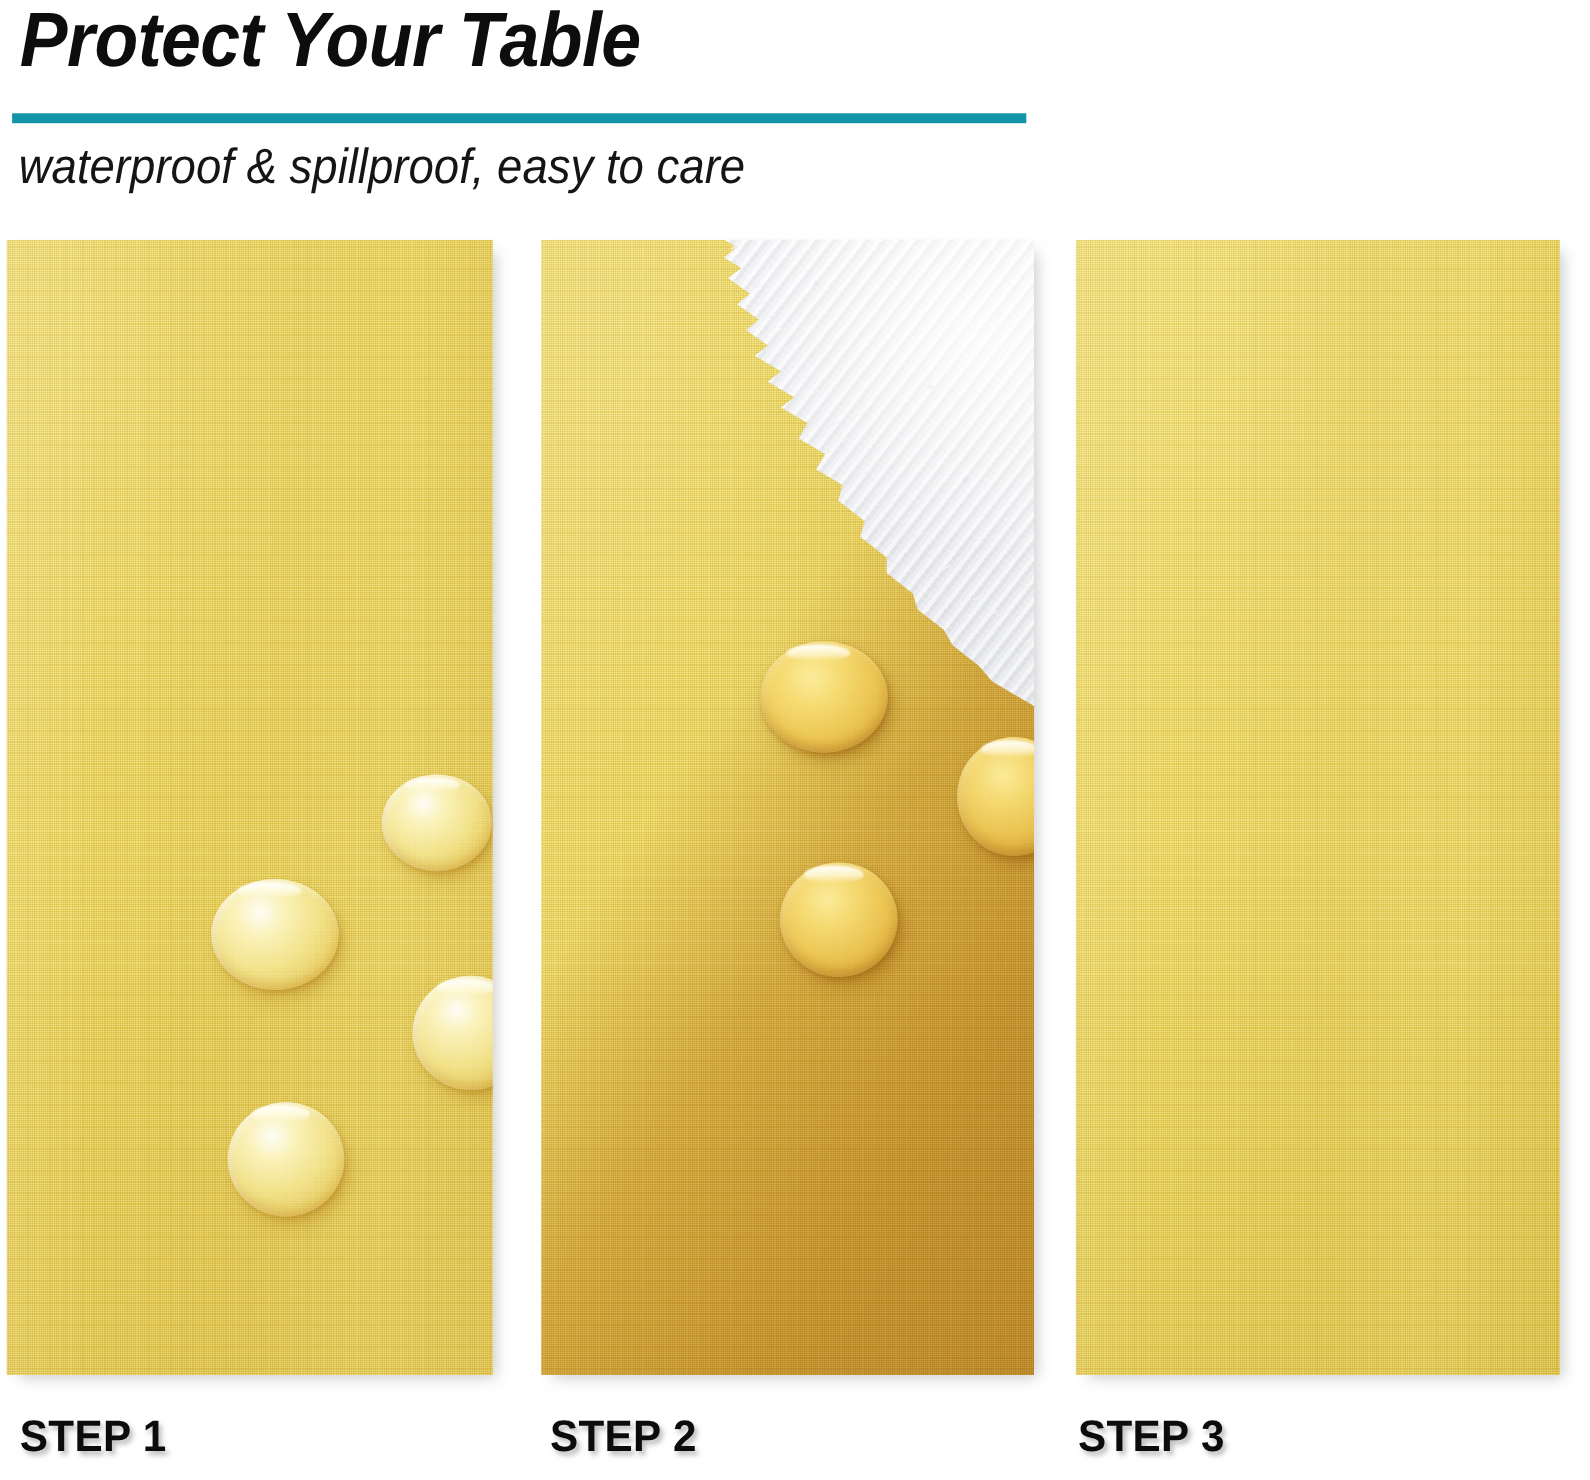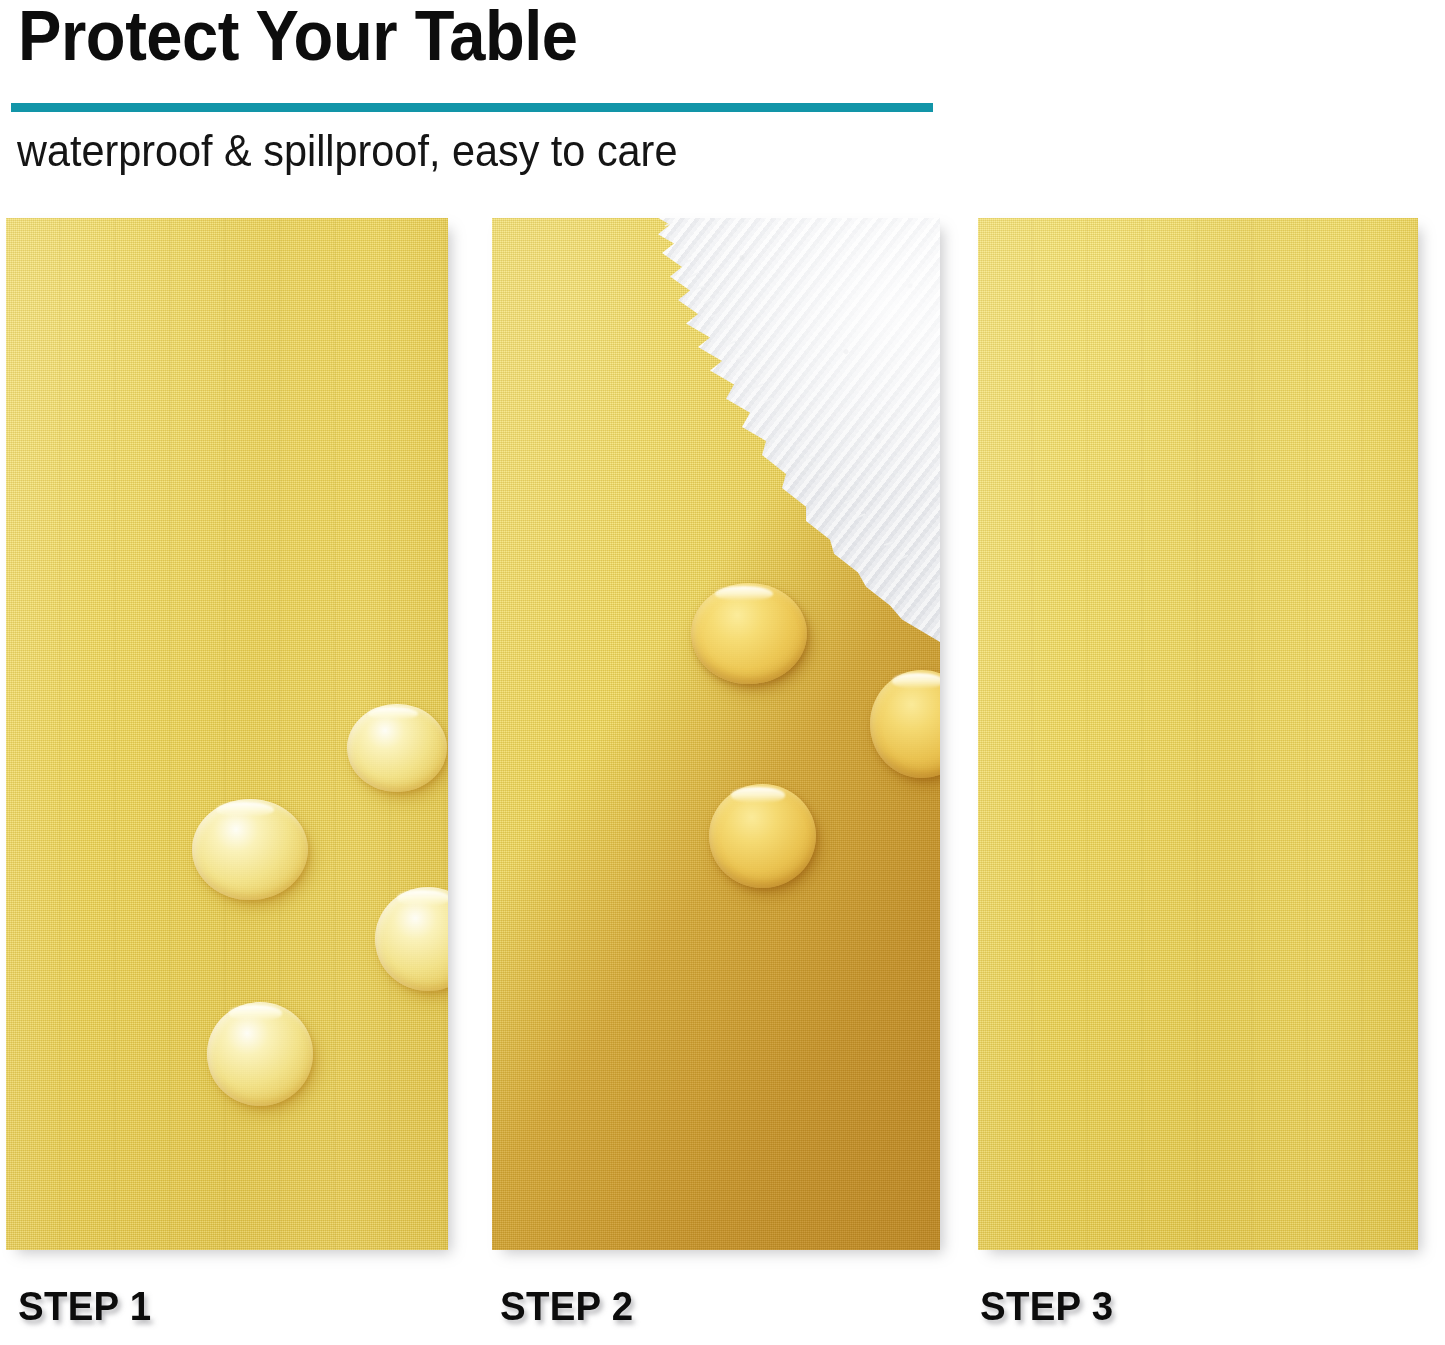--- a/index.html
+++ b/index.html
@@ -9,21 +9,21 @@
     background: #ffffff;
   }
   body {
     width: 1445px; height: 1345px;
     position: relative;
     overflow: hidden;
     font-family: "Liberation Sans", "DejaVu Sans", sans-serif;
   }
 
   
-  #header { position: absolute; left: 0; top: 0; width: 1445px; height: 200px; }
+  #header { position: absolute; left: 0; top: 0; width: 1445px; height: 200px; font-style: italic; }
 
   #page-title {
     position: absolute;
     left: 18px; top: -4px;
     font-family: "Liberation Sans Narrow", "Liberation Sans", sans-serif;
     font-size: 70px;
     font-weight: bold;
     letter-spacing: -0.5px;
     color: #0d0d0d;
     white-space: nowrap;

